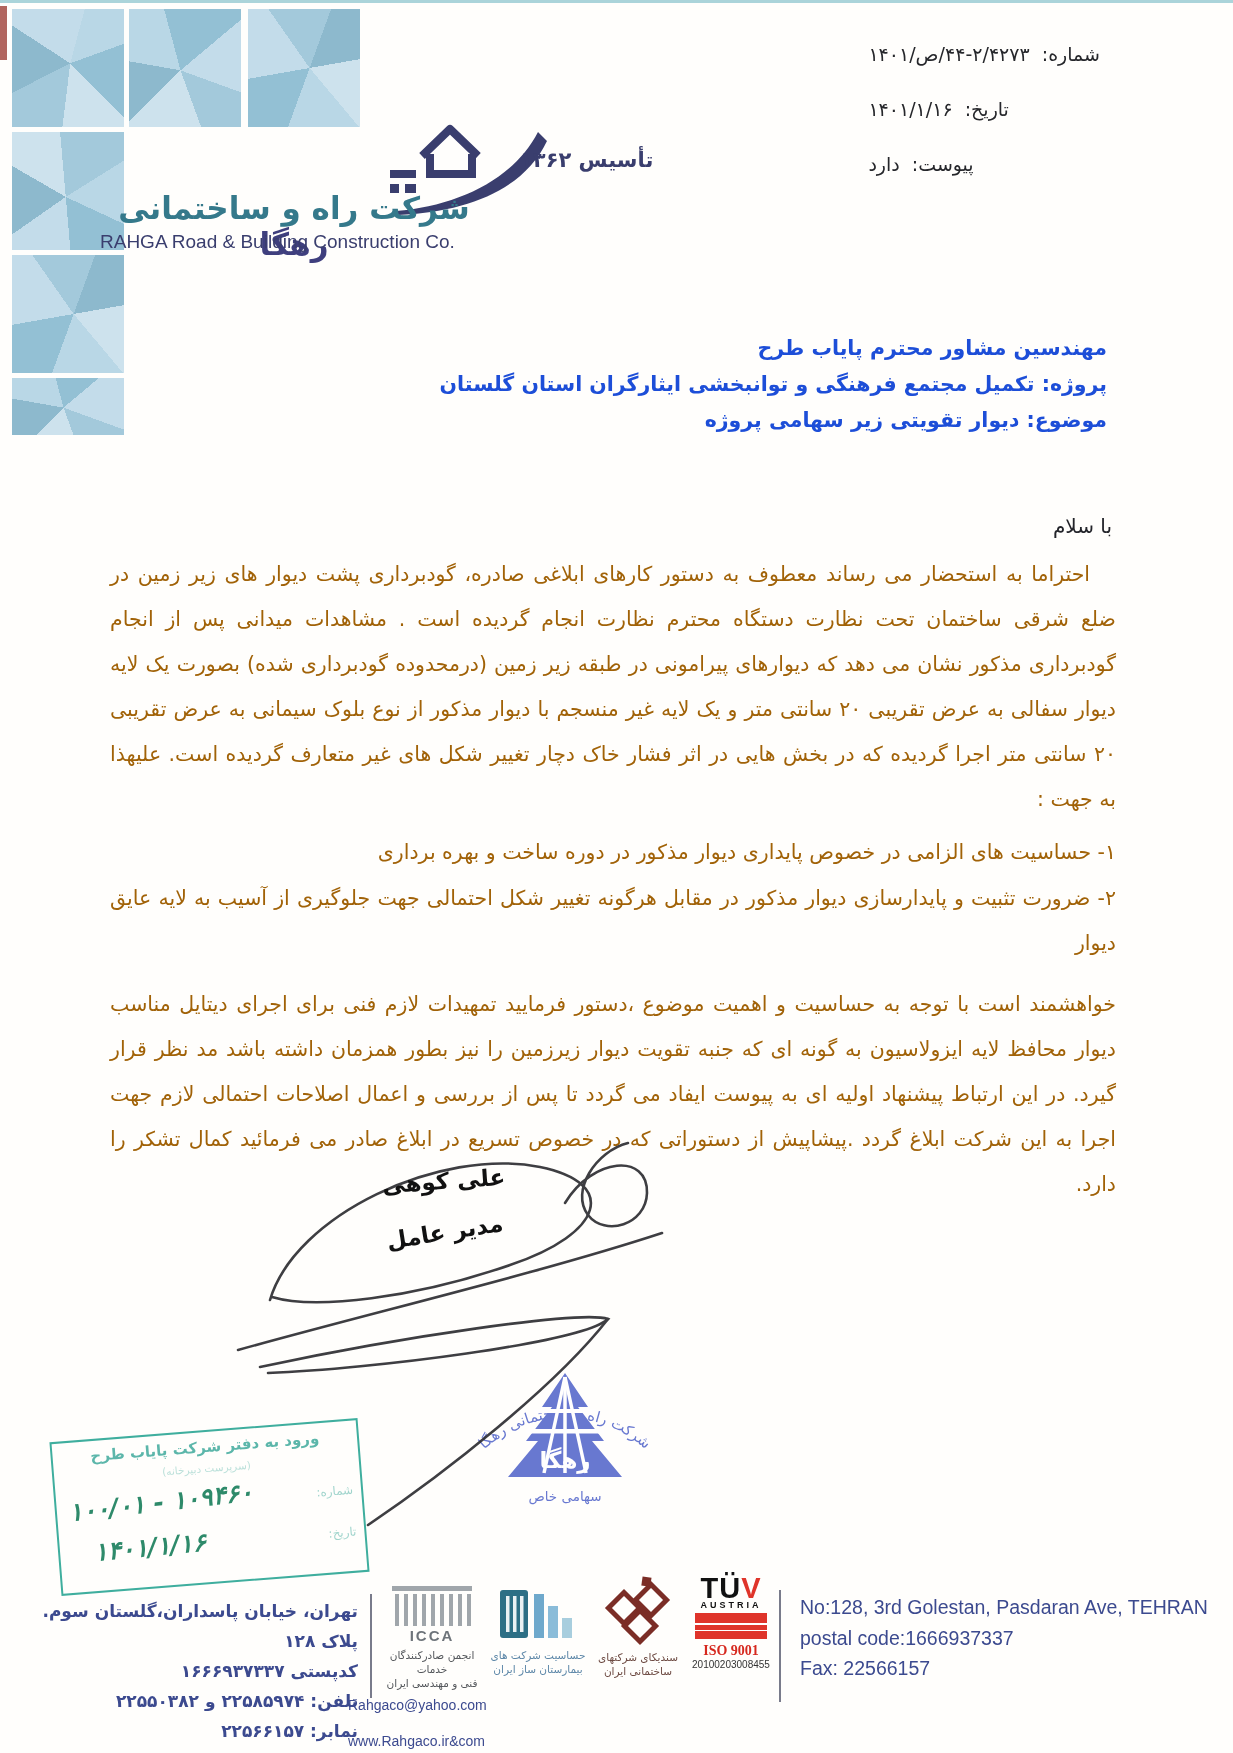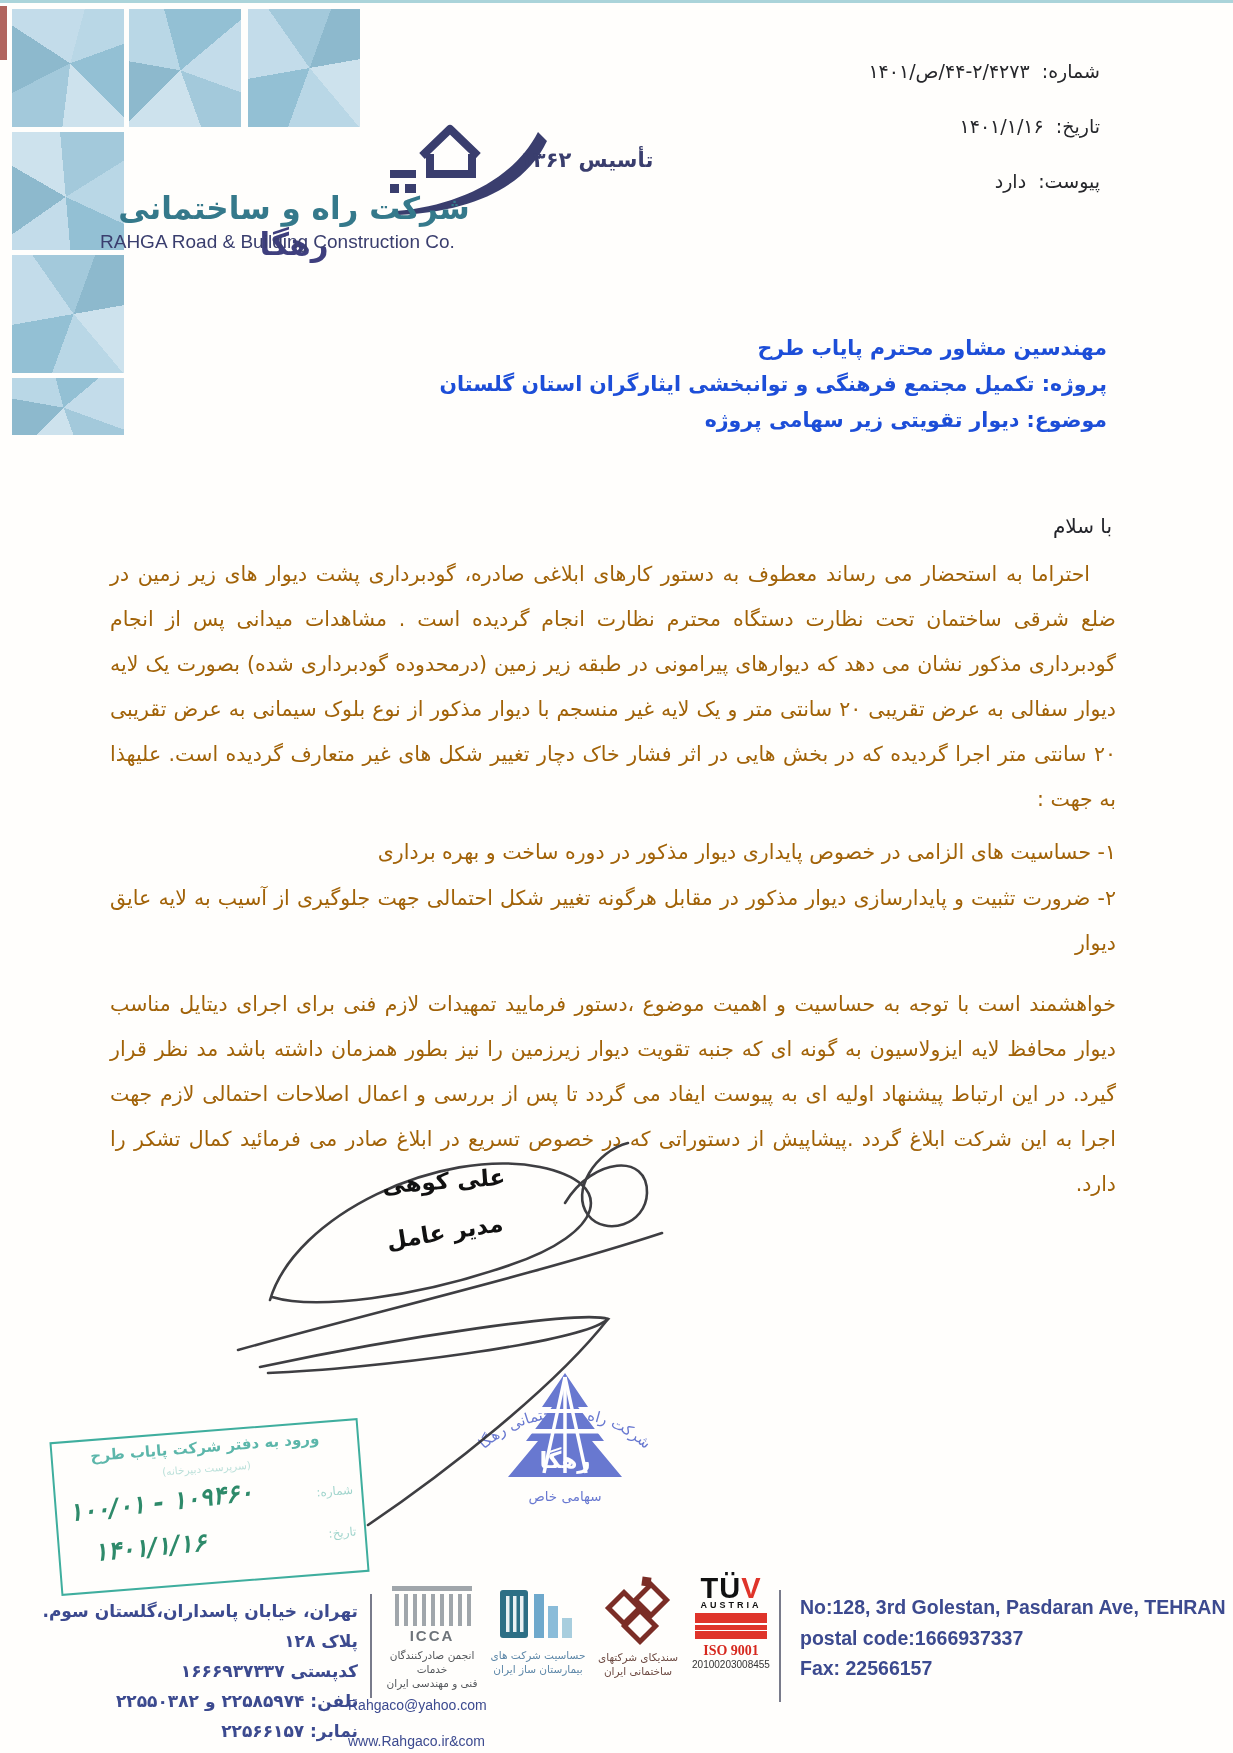--- a/index.html
+++ b/index.html
@@ -20,21 +20,21 @@
   .sq.v3{background:conic-gradient(from 200deg at 55% 50%,#93c0d4 0 60deg,#c3dcea 0 125deg,#a3c9db 0 180deg,#8db9cd 0 240deg,#cde2ed 0 300deg,#b9d7e6 0 360deg);}
   .sq.v4{background:conic-gradient(from 300deg at 48% 55%,#cde2ed 0 55deg,#a3c9db 0 118deg,#b9d7e6 0 175deg,#93c0d4 0 235deg,#c3dcea 0 295deg,#8db9cd 0 360deg);}
 
   
   .founded{left:520px;top:148px;font-size:21px;font-weight:bold;color:#3a3e6e;}
   .company-fa{left:100px;top:190px;width:388px;text-align:center;font-size:31px;font-weight:bold;color:#35798b;}
   .company-fa .navy{color:#3f3f7e;}
   .company-en{left:100px;top:231px;width:396px;text-align:left;font-size:19px;color:#3a3e6e;}
 
   
-  .meta{right:133px;top:60px;text-align:right;font-size:19px;color:#26272b;}
+  .meta{right:133px;top:43px;text-align:left;font-size:19px;color:#26272b;}
   .meta-row{margin-bottom:33px;direction:rtl;}
   .meta-row .val{margin-right:6px;}
 
   
   .recipient{right:126px;top:330px;text-align:right;font-size:20.5px;font-weight:bold;color:#1d4ed8;line-height:36px;}
 
   .salutation{right:121px;top:514px;font-size:20px;color:#23242a;}
 
   
   .para{left:110px;width:1006px;font-size:20.5px;line-height:45px;text-align:justify;color:#a16207;}
@@ -57,21 +57,21 @@
   .es-val{direction:ltr;font-size:25px;font-weight:bold;font-style:italic;color:#2e8a6a;letter-spacing:2px;}
   .es-val.num{left:12px;top:52px;transform:rotate(-2deg);}
   .es-val.date{left:34px;top:96px;transform:rotate(-1deg);}
 
   
   .co-stamp{left:430px;top:1325px;opacity:.85;}
 
   
   .f-divider{width:2px;background:#4c4f66;opacity:.75;}
   .f-fa{right:875px;top:1596px;text-align:right;font-size:17px;font-weight:bold;color:#3c4a8f;line-height:30px;}
-  .f-en{left:800px;top:1592px;font-size:19.5px;color:#3c4a8f;line-height:30.5px;font-weight:bold;}
+  .f-en{left:800px;top:1592px;font-size:19.5px;color:#3c4a8f;line-height:30.5px;}
   .logo-cap{text-align:center;font-size:10.5px;line-height:14px;}
   .cap-icca{left:374px;top:1648px;width:116px;color:#54575b;}
   .cap-hosp{left:486px;top:1648px;width:104px;color:#5d87a8;}
   .cap-synd{left:588px;top:1650px;width:100px;color:#6d4a42;}
   .tuv{left:688px;top:1576px;width:86px;text-align:center;color:#111;}
   .tuv-name{font-size:29px;font-weight:bold;letter-spacing:1px;line-height:24px;}
   .tuv-name .v{color:#df342a;}
   .tuv-region{font-size:9px;letter-spacing:3px;font-weight:bold;}
   .tuv-box{margin:3px auto 4px;width:72px;height:26px;background:#df342a;
            background-image:linear-gradient(#df342a 40%,#fff 40%,#fff 46%,#df342a 46%,#df342a 64%,#fff 64%,#fff 69%,#df342a 69%);}

